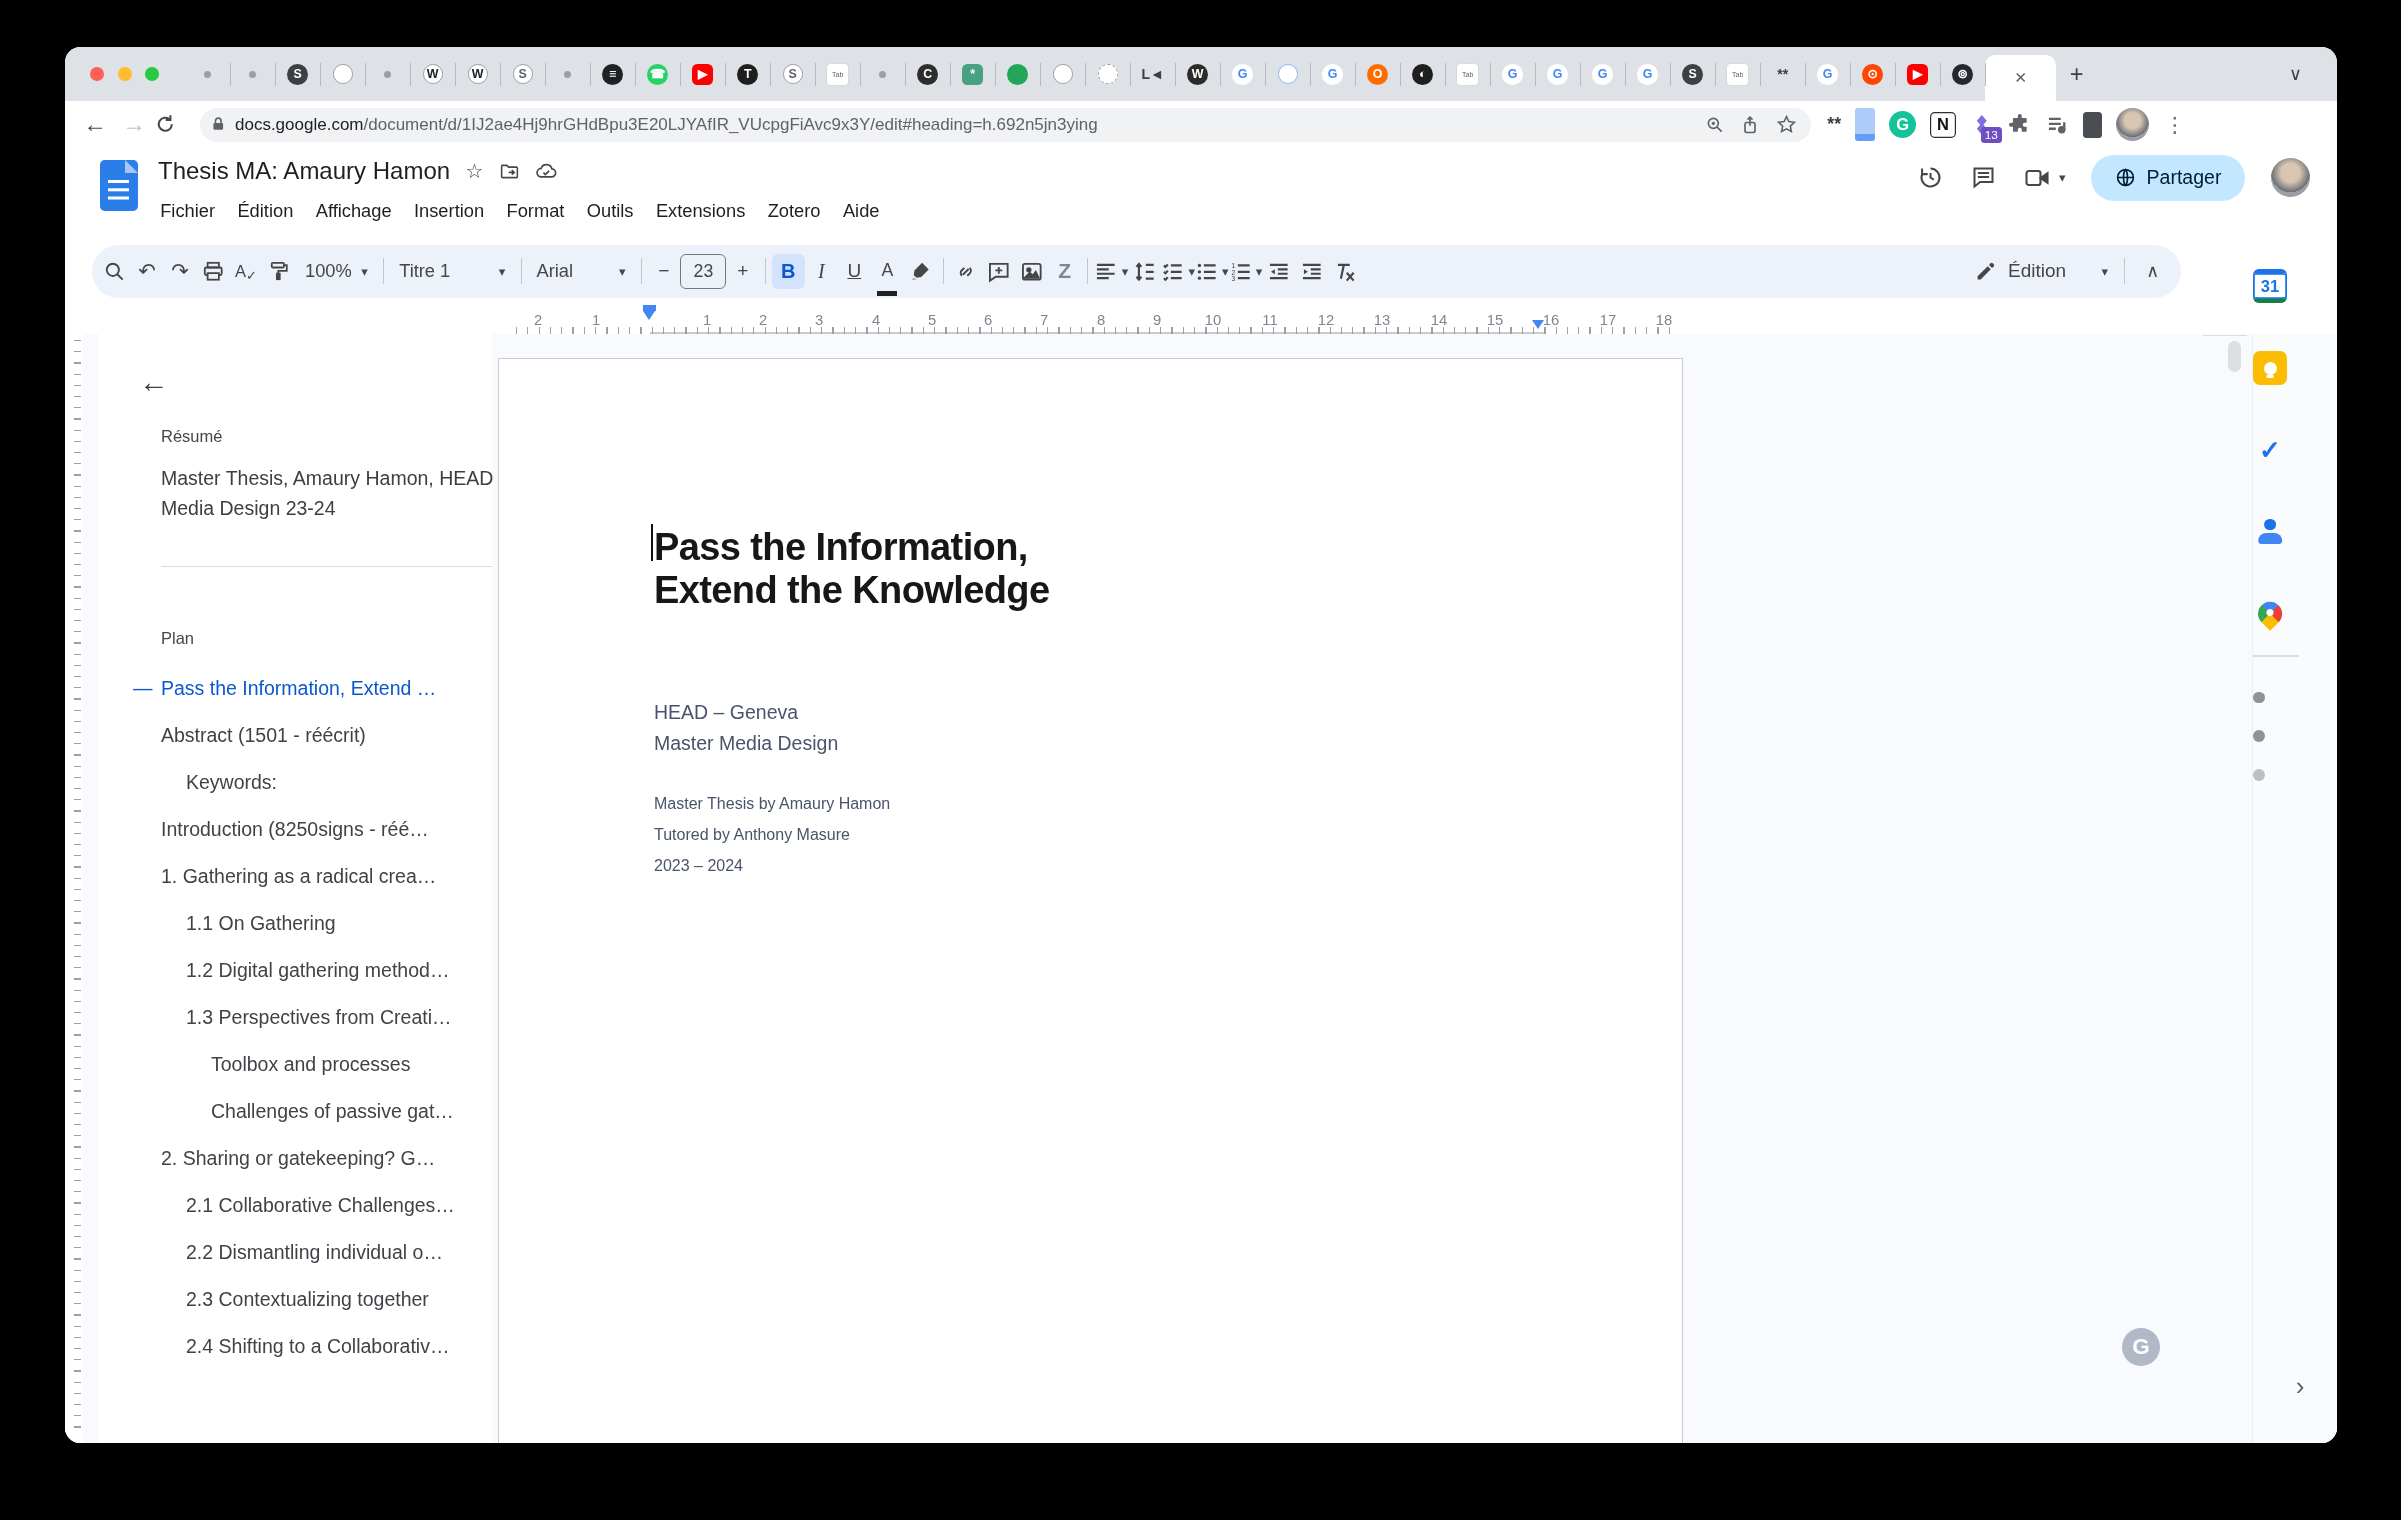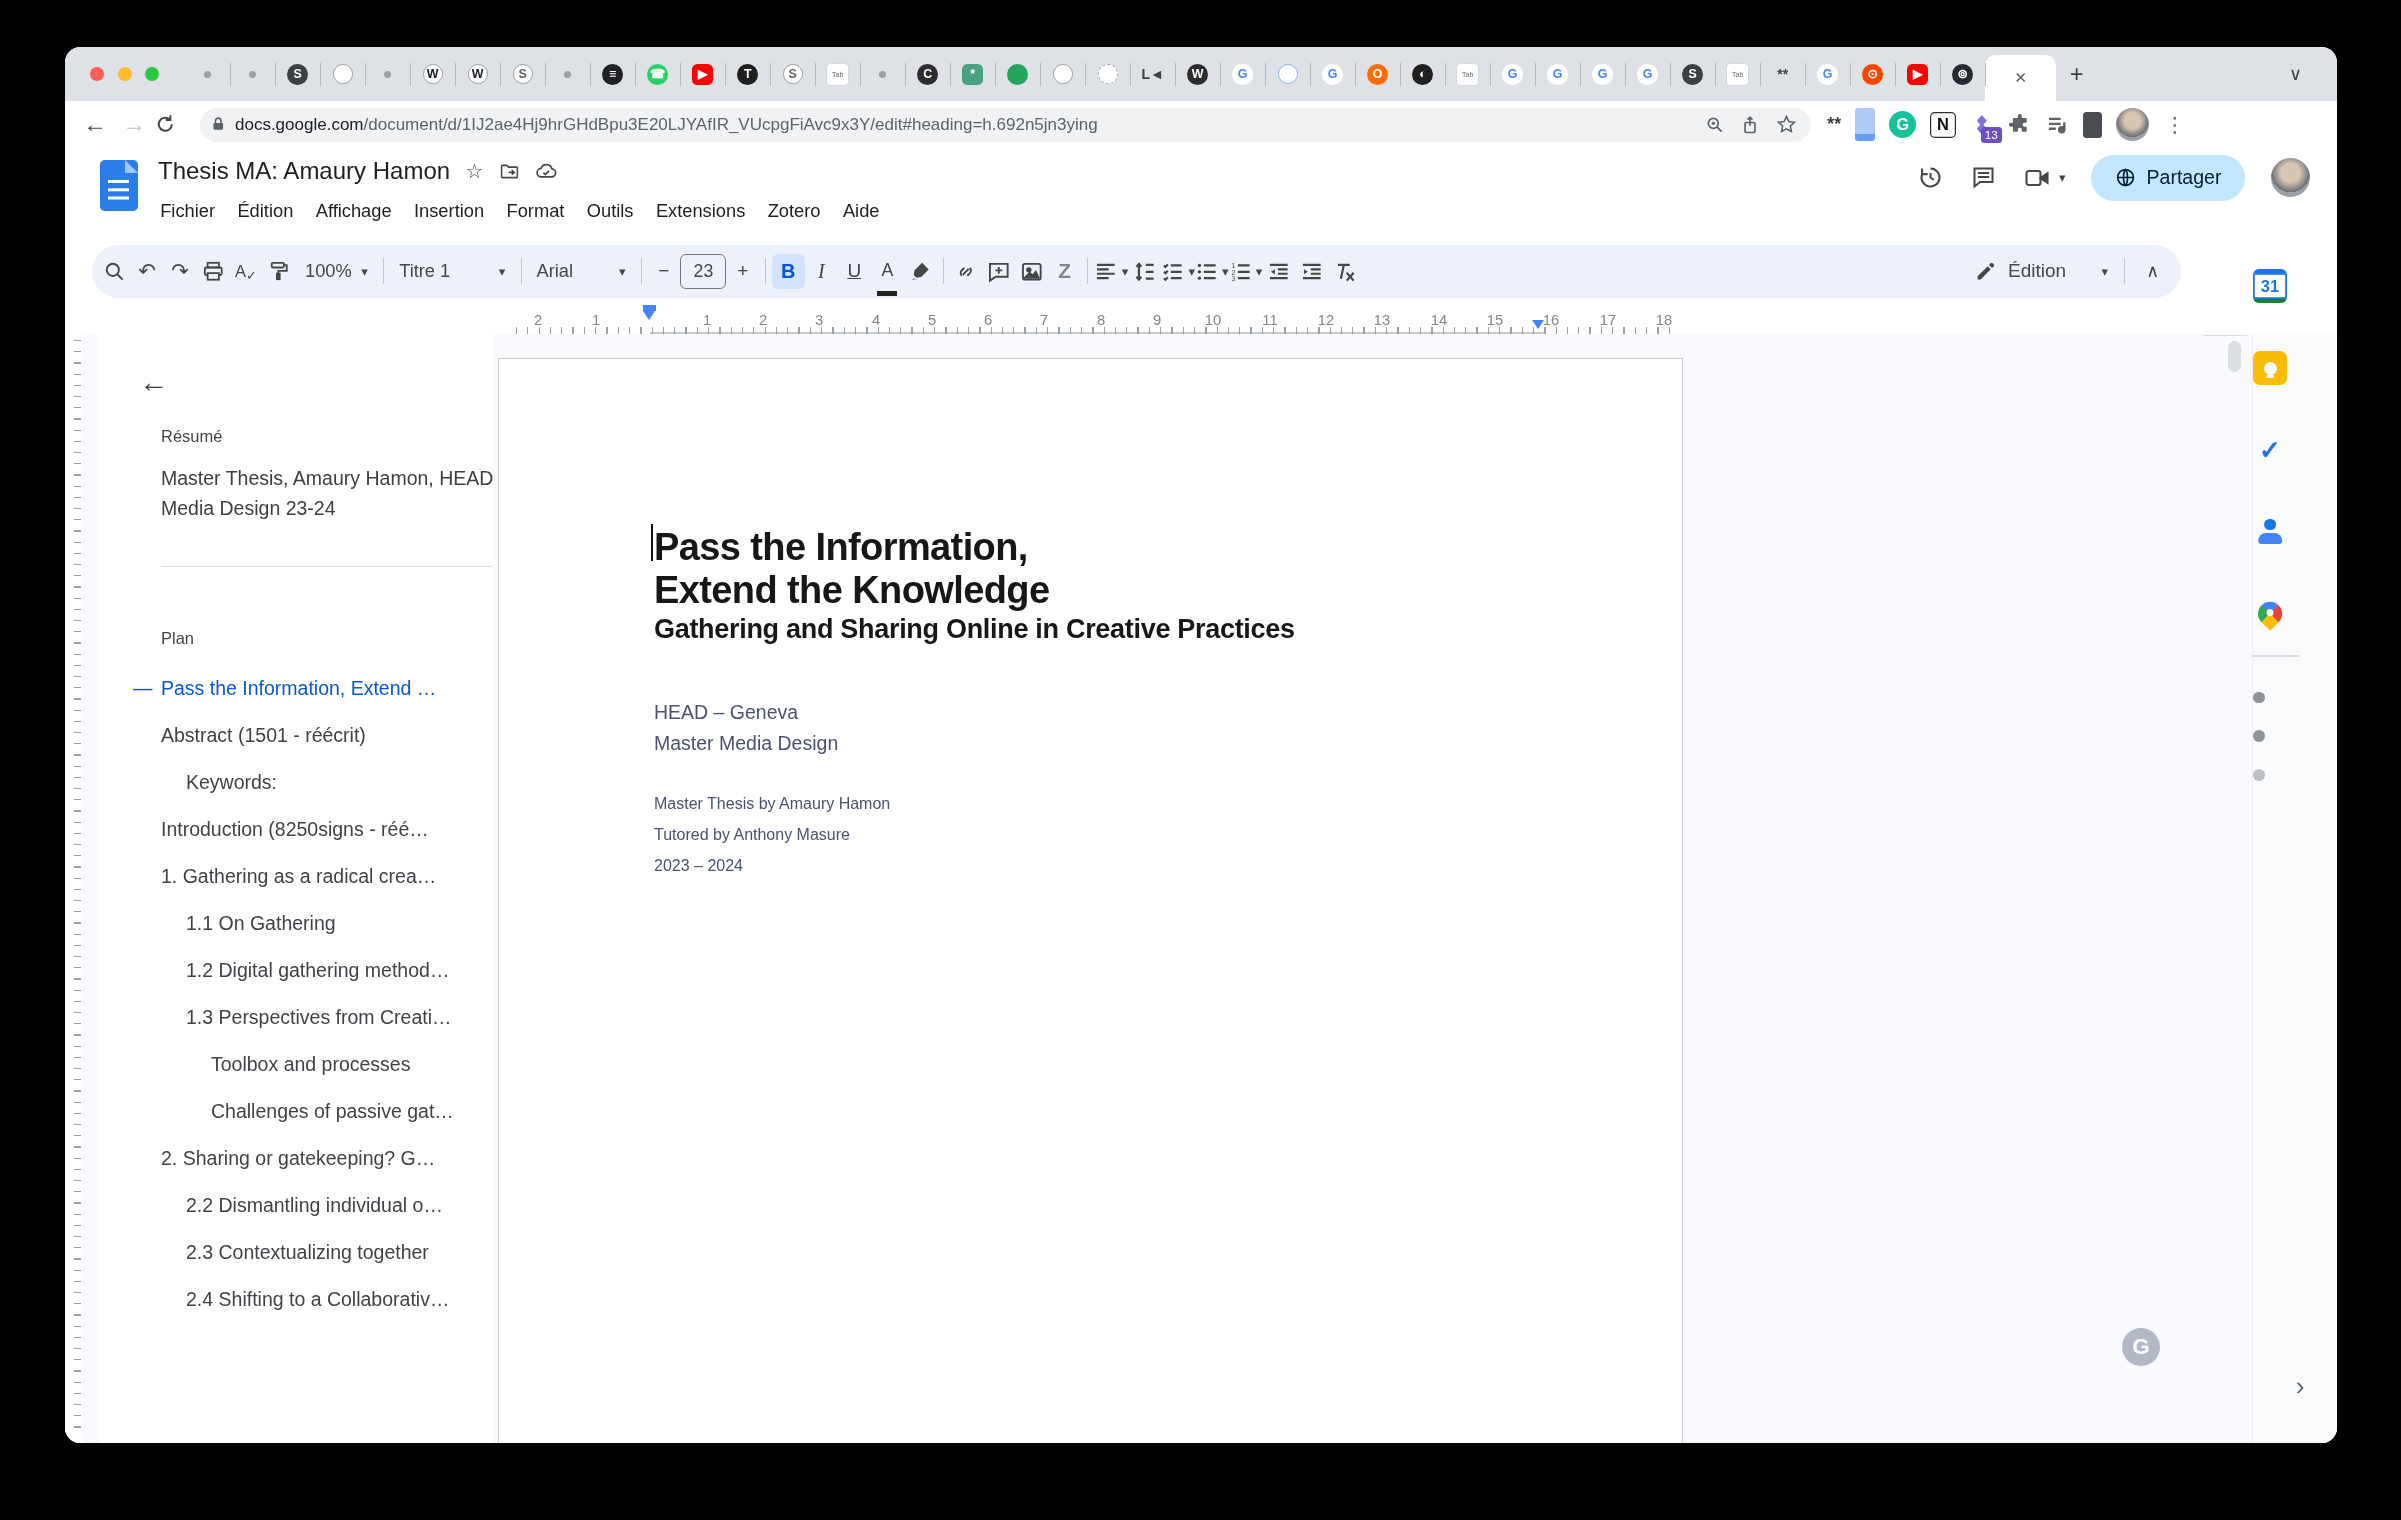--- a/index.html
+++ b/index.html
@@ -612,35 +612,37 @@
           <div class="outline-item lvl2">
             <span>Toolbox and processes</span>
           </div>
           <div class="outline-item lvl2">
             <span>Challenges of passive gat…</span>
           </div>
           <div class="outline-item lvl0">
             <span>2. Sharing or gatekeeping? G…</span>
           </div>
           <div class="outline-item lvl1">
+            <span>2.1 Collaborative Challenges…</span>
+          </div>
+          <div class="outline-item lvl1">
             <span>2.2 Dismantling individual o…</span>
           </div>
           <div class="outline-item lvl1">
             <span>2.3 Contextualizing together</span>
           </div>
           <div class="outline-item lvl1">
             <span>2.4 Shifting to a Collaborativ…</span>
           </div>
         </div>
     </div>
 
     <div class="page">
       <div class="cursor"></div>
       <div class="doc-title"><span>Pass the Information,</span><br><span>Extend the Knowledge</span></div>
-      <div class="doc-subtitle">Gathering and Sharing Online in Creative Practices</div>
       <div class="doc-meta1" style="color: rgb(73, 83, 107);">
           <div>HEAD – Geneva</div>
           <div>Master Media Design</div>
         </div>
       <div class="doc-meta2" style="color: rgb(73, 83, 107);">
           <div>Master Thesis by Amaury Hamon</div>
           <div>Tutored by Anthony Masure</div>
           <div>2023 – 2024</div>
         </div>
     </div>

